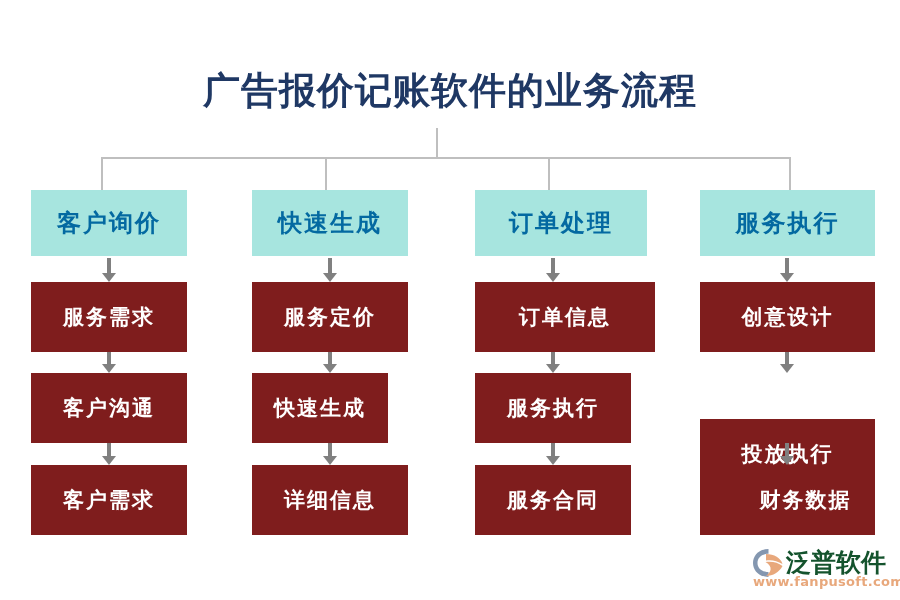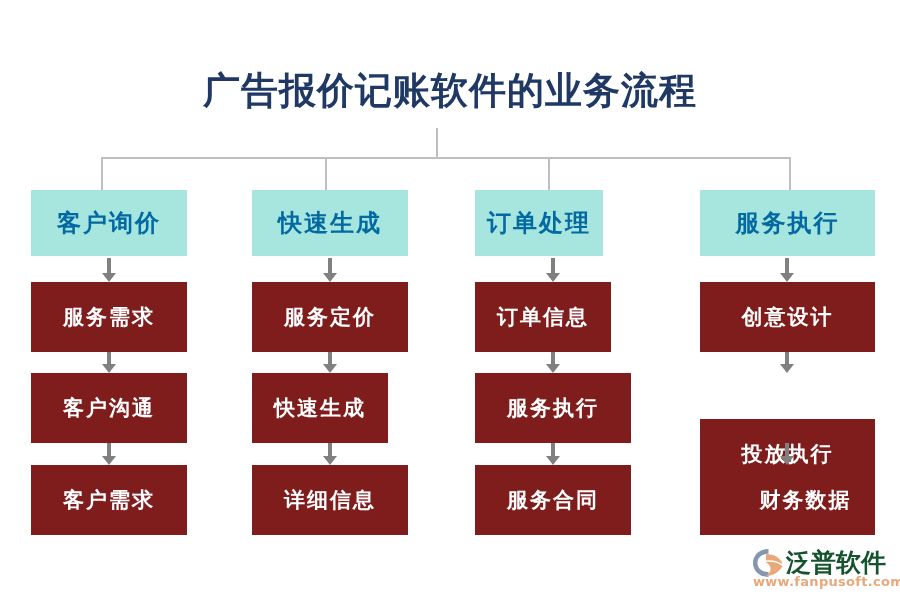--- a/index.html
+++ b/index.html
@@ -172,26 +172,26 @@
     <div class="shaft" style="height:12px;"></div>
     <div class="head" style="top:12px;"></div>
   </div>
   <div class="node node-step" style="left:252px; top:373px; width:136px;">快速生成</div>
   <div class="arrow" style="left:323px; top:443px; height:22px;">
     <div class="shaft" style="height:13px;"></div>
     <div class="head" style="top:13px;"></div>
   </div>
   <div class="node node-step" style="left:252px; top:465px; width:156px;">详细信息</div>
 
-  <div class="node node-head" style="left:475px; top:190px; width:128px;text-align:center;">订单处理</div>
+  <div class="node node-head" style="left:475px; top:190px; width:172px;text-align:center;">订单处理</div>
   <div class="arrow" style="left:546px; top:258px; height:24px;">
     <div class="shaft" style="height:15px;"></div>
     <div class="head" style="top:15px;"></div>
   </div>
-  <div class="node node-step" style="left:475px; top:282px; width:136px;">订单信息</div>
+  <div class="node node-step" style="left:475px; top:282px; width:180px;">订单信息</div>
   <div class="arrow" style="left:546px; top:352px; height:21px;">
     <div class="shaft" style="height:12px;"></div>
     <div class="head" style="top:12px;"></div>
   </div>
   <div class="node node-step" style="left:475px; top:373px; width:156px;">服务执行</div>
   <div class="arrow" style="left:546px; top:443px; height:22px;">
     <div class="shaft" style="height:13px;"></div>
     <div class="head" style="top:13px;"></div>
   </div>
   <div class="node node-step" style="left:475px; top:465px; width:156px;">服务合同</div>

